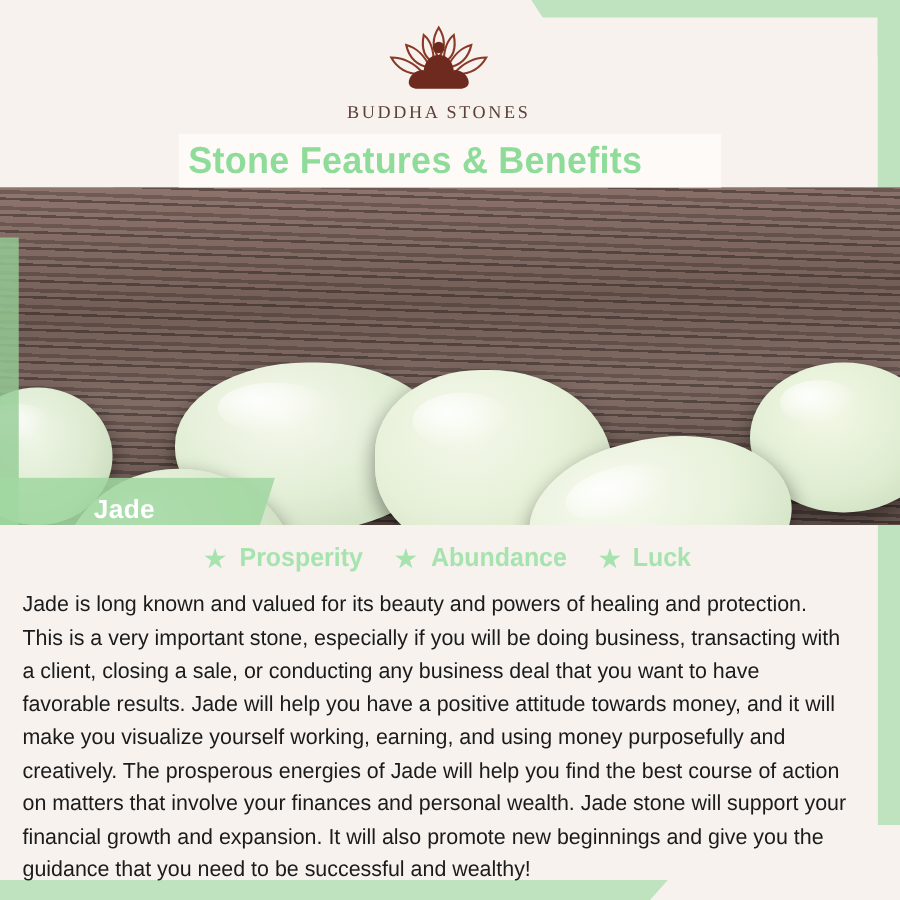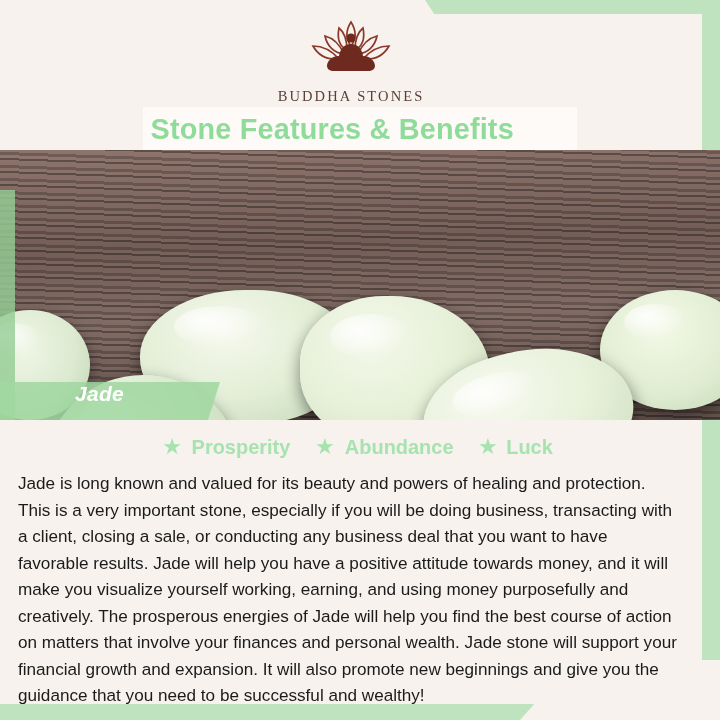--- a/index.html
+++ b/index.html
@@ -85,21 +85,21 @@
     flex-direction: column;
     align-items: center;
     justify-content: flex-start;
   }
   .logo-mark {
     width: 128px;
     height: 64px;
     display: block;
   }
   .logo-text {
-    margin-top: 8px;
+    margin-top: 2px;
     font-family: "Liberation Serif", serif;
     font-size: 14.5px;
     letter-spacing: 2.1px;
     color: #5a4038;
     font-weight: 400;
   }
 
   
   .title-banner {
     position: absolute;
@@ -190,22 +190,21 @@
   .jade-band {
     position: absolute;
     left: 0;
     top: 382px;
     width: 220px;
     height: 38px;
     background: rgba(160, 215, 160, 0.88);
     clip-path: polygon(0 0, 220px 0, 208px 38px, 0 38px);
     z-index: 7;
     display: flex;
-    align-items: flex-start;
-    font-style: italic;
+    align-items: flex-end;
   }
   .jade-text {
     margin-left: 75px;
     font-size: 21px;
     font-weight: bold;
     color: #ffffff;
     letter-spacing: 0.3px;
   }
 
   

